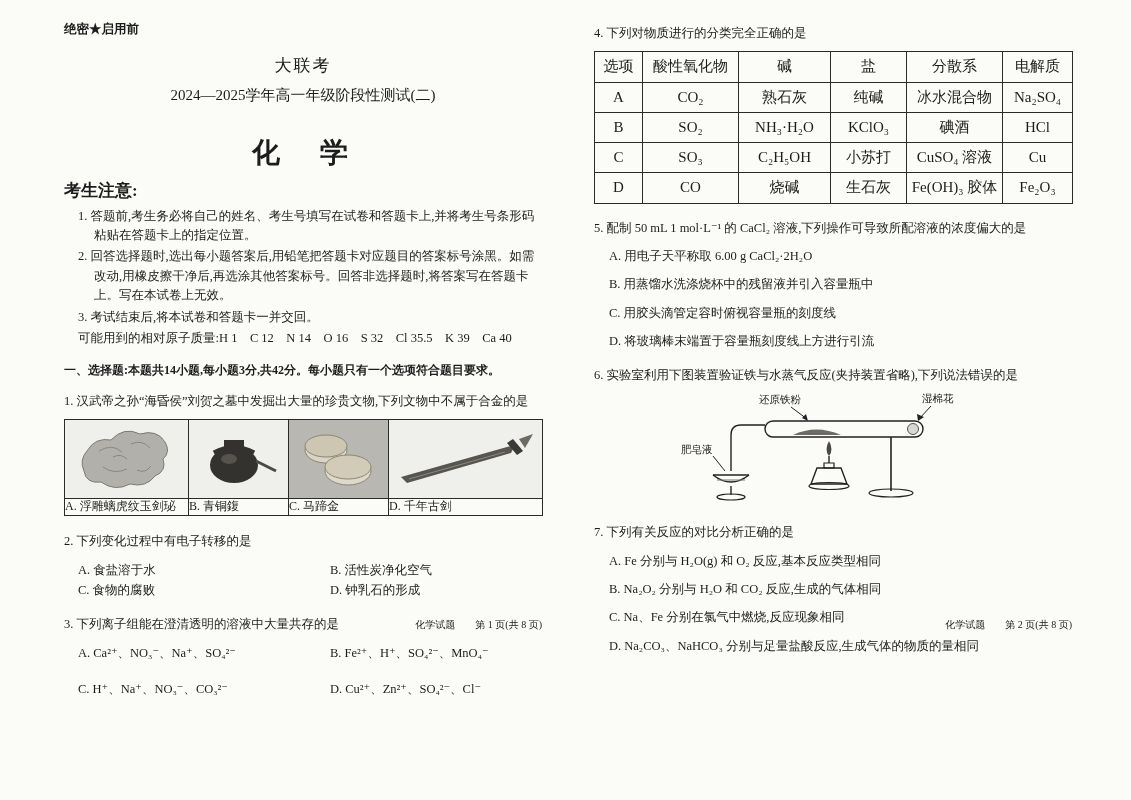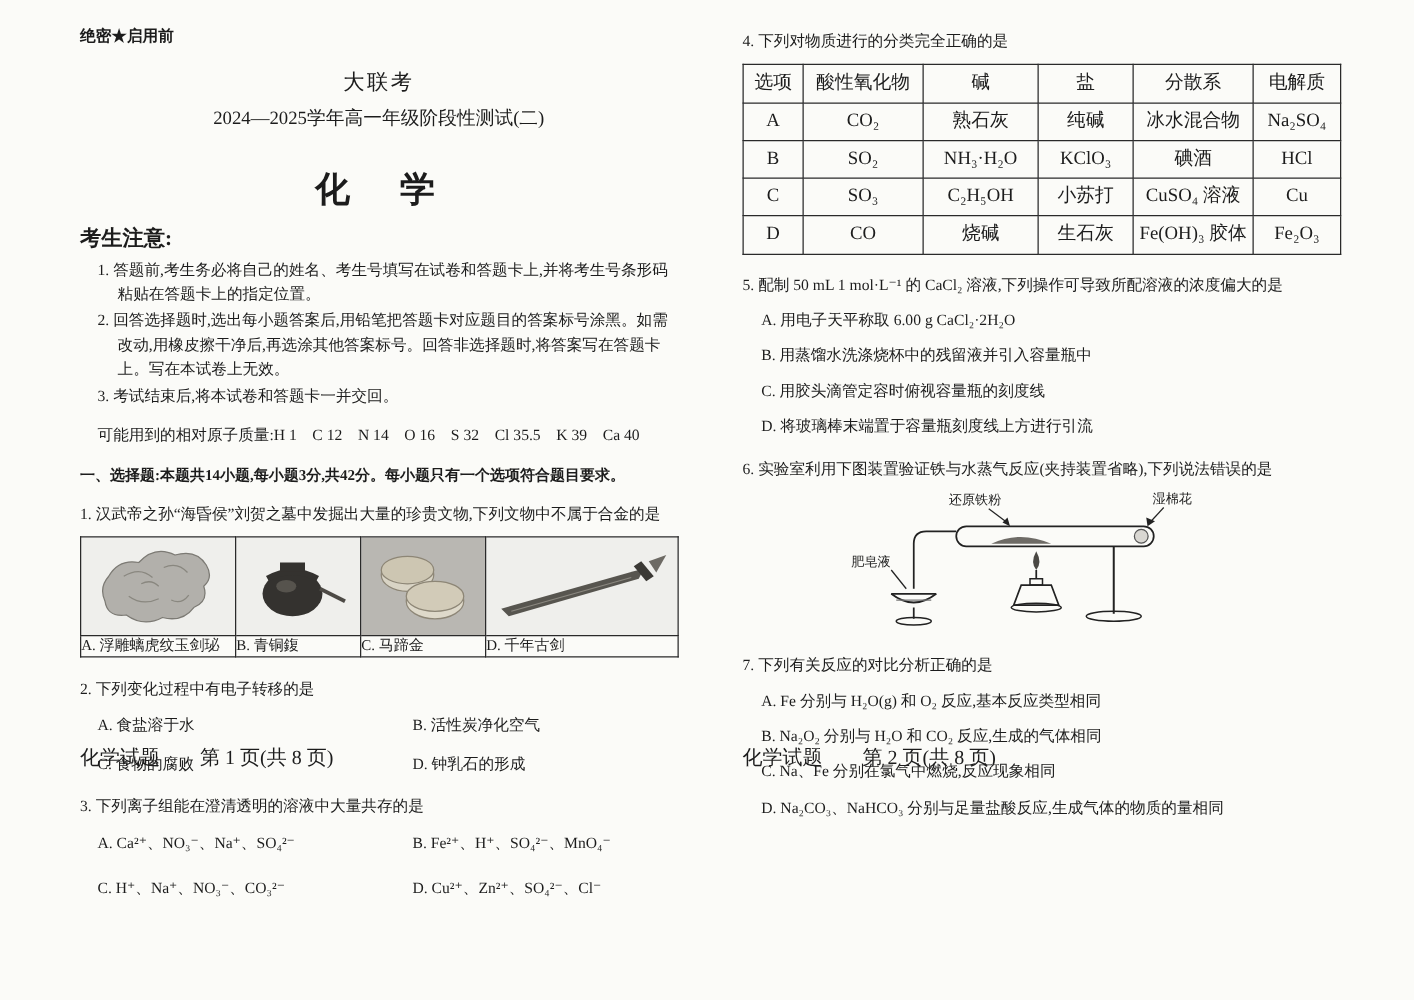--- a/index.html
+++ b/index.html
@@ -18,45 +18,45 @@
   .col-right { left:594px; width:478px; }
 
   .classification { margin-top:20px; font-weight:bold; font-size:12.5px; }
 
   .brand    { text-align:center; font-size:17px; margin-top:14px; letter-spacing:2px; }
   .subtitle { text-align:center; font-size:15px; margin-top:4px; }
   .subject  { text-align:center; font-size:28px; font-weight:bold; margin-top:24px; letter-spacing:6px; }
 
   .notice-title { font-weight:bold; font-size:17px; margin-top:4px; }
   .notice-item  { padding-left:30px; text-indent:-16px; margin-top:2px; }
-  .atomic-1     { padding-left:14px; margin-top:12px; }
+  .atomic-1     { padding-left:14px; margin-top:2px; }
   .atomic-2     { margin-top:1px; }
 
   .section-title { font-weight:bold; font-size:12px; margin-top:13px; white-space:nowrap; }
 
   .stem { margin-top:12px; }
 
   .art-table { width:100%; border-collapse:collapse; table-layout:fixed; margin-top:8px; }
   .art-table td { border:1px solid #2a2a2a; padding:0; vertical-align:middle; }
   .art-img { height:78px; display:flex; align-items:center; justify-content:center; overflow:hidden; }
   .art-img.bg-light { background:#efefec; }
   .art-img.bg-gray  { background:#b9b7b2; }
   .art-cap { font-size:12px; padding:3px 5px; line-height:1.3; }
 
-  .opt-grid { display:grid; grid-template-columns:252px 1fr; padding-left:14px; row-gap:11px; margin-top:10px; }
+  .opt-grid { display:grid; grid-template-columns:252px 1fr; padding-left:14px; row-gap:0; margin-top:10px; }
   .opt-list .opt-line { padding-left:15px; margin-top:9px; }
 
   .cls-table { width:100%; border-collapse:collapse; table-layout:fixed; margin-top:8px; font-size:15px; }
   .cls-table td { border:1px solid #2a2a2a; text-align:center; padding:3px 2px; height:25px; }
 
   .apparatus-wrap { margin:6px 0 2px 85px; }
   .apparatus text { font-family:"Liberation Serif","DejaVu Serif",serif; font-size:10.5px; fill:#1c1c1c; }
   .apparatus path, .apparatus line, .apparatus rect, .apparatus ellipse, .apparatus circle { vector-effect:non-scaling-stroke; }
 
-  .page-footer { position:absolute; bottom:16px; left:0; width:100%; text-align:left; font-size:16px; }
+  .page-footer { position:absolute; bottom:4px; left:0; width:100%; text-align:right; font-size:10px; }
 </style>
 </head>
 <body>
 
 <div class="col col-left">
 
   <div class="classification">绝密★启用前</div>
 
   <div class="brand">大联考</div>
   <div class="subtitle">2024—2025学年高一年级阶段性测试(二)</div>

